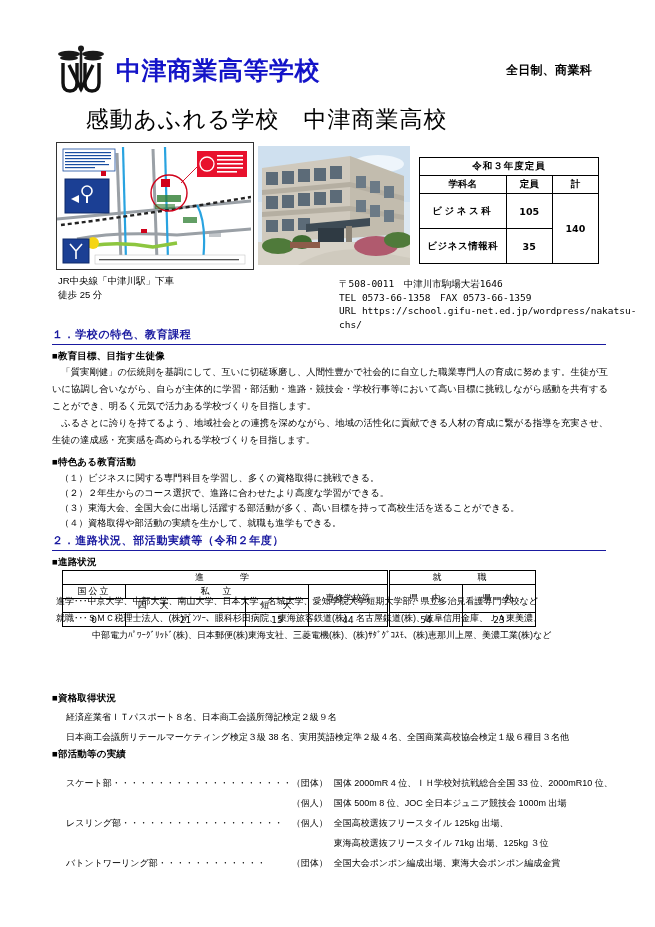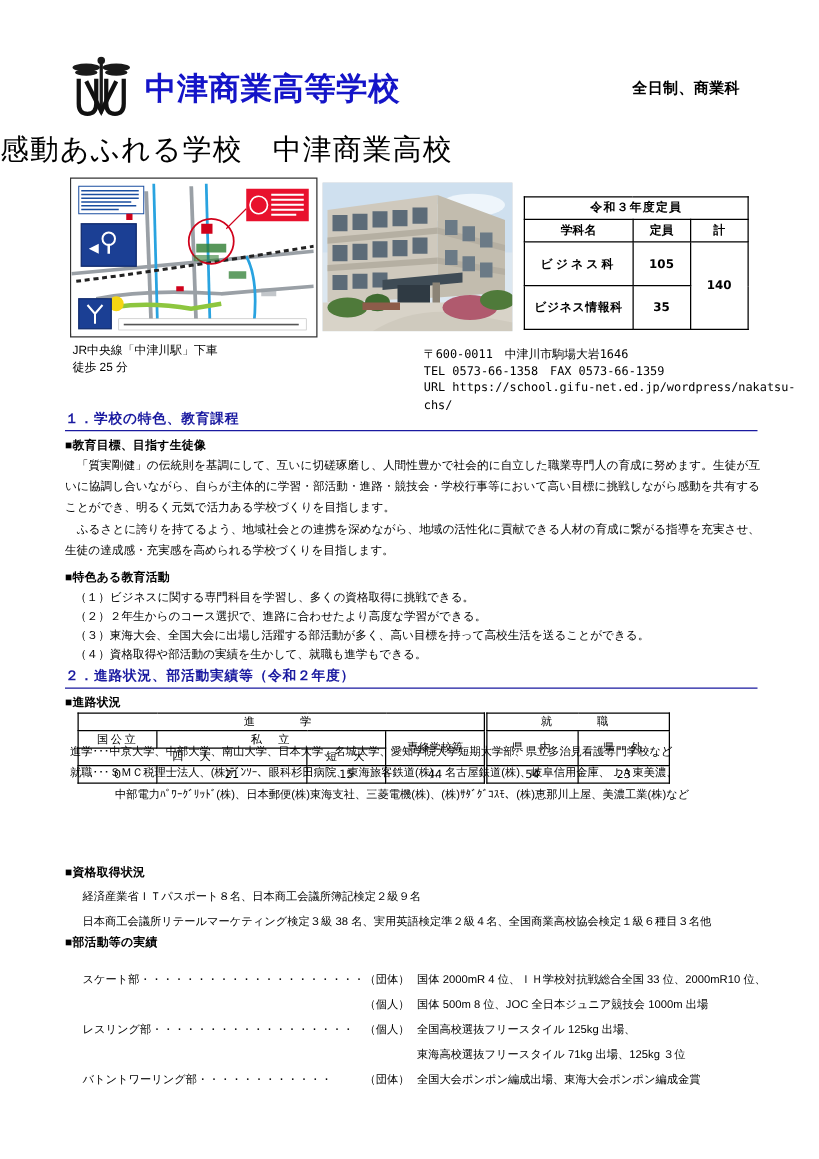--- a/index.html
+++ b/index.html
@@ -57,20 +57,21 @@
     color: #000;
     white-space: nowrap;
     padding-right: 16px;
     letter-spacing: 0.3px;
   }
   .headline {
     position: absolute;
     left: 0;
     top: 104px;
     width: 533px;
+    text-align: center;
     font-size: 23px;
     letter-spacing: 1px;
     color: #000;
     font-family: "DejaVu Sans", "Liberation Sans", sans-serif;
     white-space: nowrap;
   }
 
   
   .map-box {
     position: absolute;
@@ -385,21 +386,21 @@
       <ellipse cx="20" cy="100" rx="16" ry="8" fill="#4f7a3a"></ellipse>
       <ellipse cx="44" cy="96" rx="10" ry="7" fill="#3f6b30"></ellipse>
       <ellipse cx="118" cy="100" rx="22" ry="10" fill="#b05a6e"></ellipse>
       <ellipse cx="140" cy="94" rx="14" ry="8" fill="#4f7a3a"></ellipse>
       <rect x="32" y="96" width="30" height="6" fill="#8d5c4a"></rect>
     </svg>
   </div>
 
   <div class="access-text">JR中央線「中津川駅」下車
 徒歩 25 分</div>
-  <div class="contact-text">〒600-0011　中津川市駒場大岩1646
+  <div class="contact-text">〒508-0011　中津川市駒場大岩1646
 TEL 0573-66-1358　FAX 0573-66-1359
 URL https://school.gifu-net.ed.jp/wordpress/nakatsu-chs/</div>
 
   <table class="quota-table">
     <tbody>
       <tr>
         <td class="quota-title" colspan="3">令和３年度定員</td>
       </tr>
       <tr>
         <td class="quota-head" style="width:88px">学科名</td>

